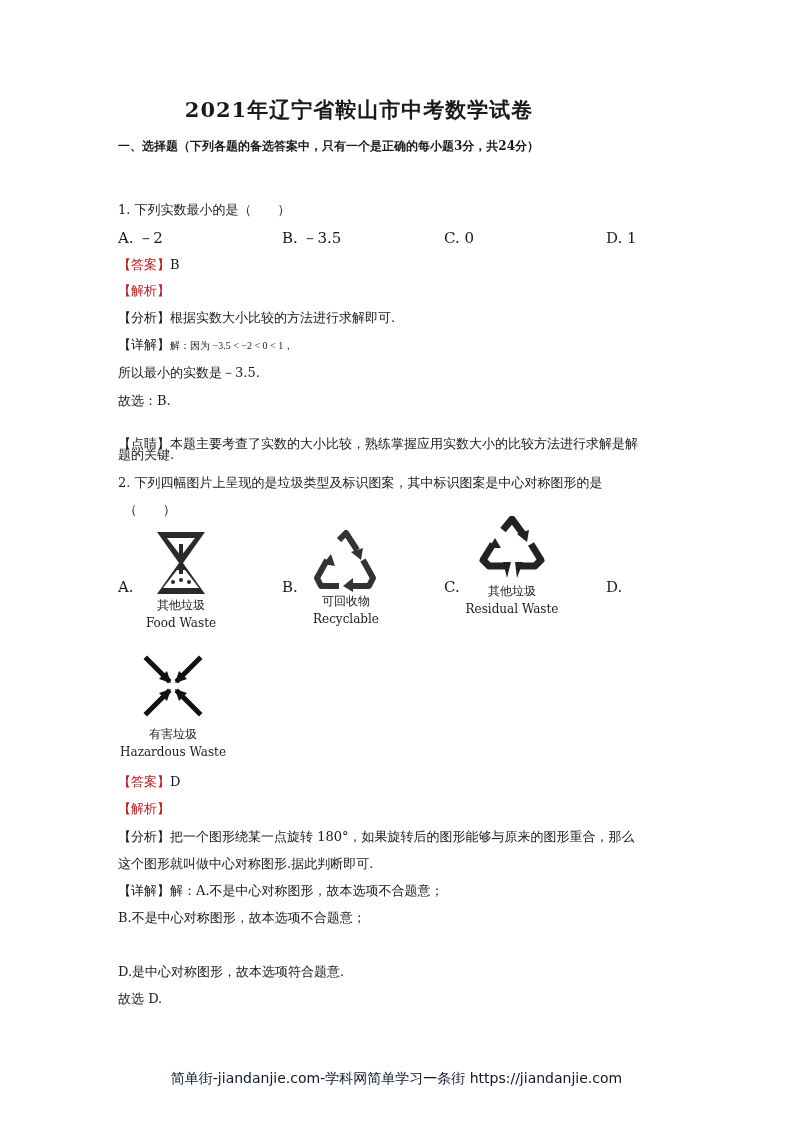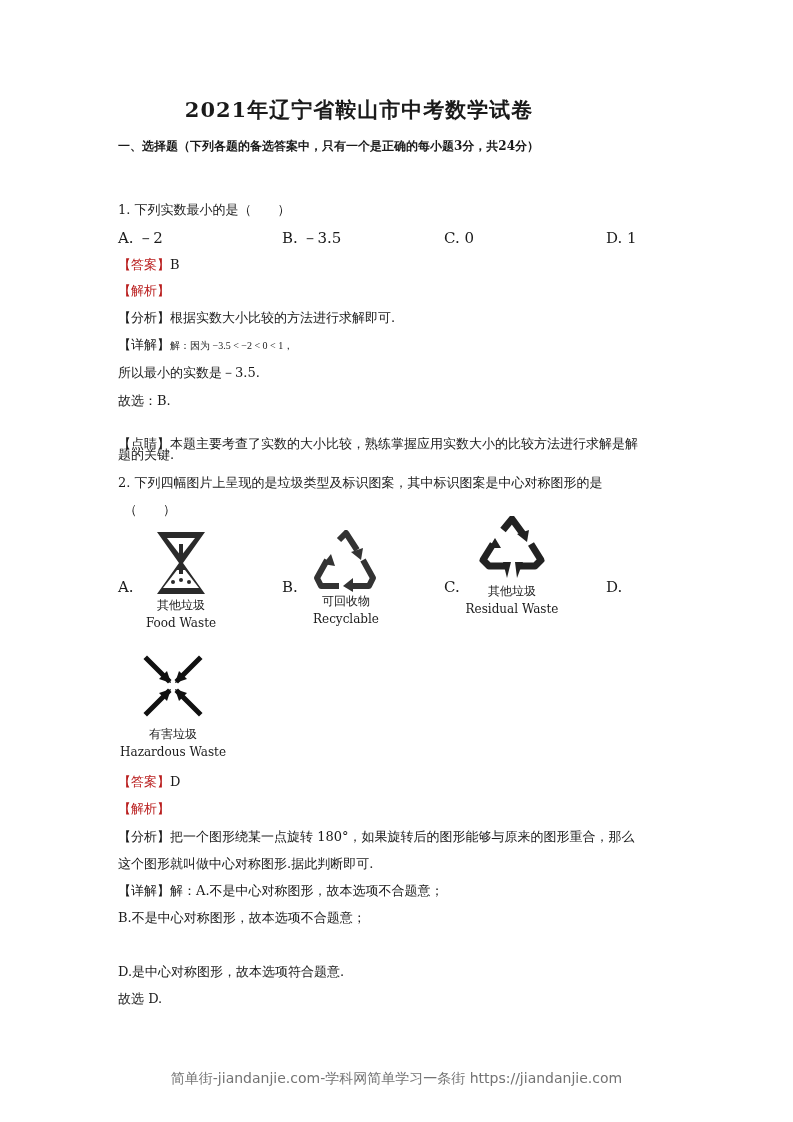--- a/index.html
+++ b/index.html
@@ -8,21 +8,21 @@
   .page { position: absolute; left: 0; top: 0; width: 793px; height: 1122px; }
   .title { position: absolute; top: 96px; left: 0; width: 718px; text-align: center;
            font-size: 21px; font-weight: bold; letter-spacing: 1px; }
   .section { position: absolute; top: 138px; left: 118px; font-size: 12px; font-weight: bold; }
   .line { position: absolute; left: 118px; font-size: 13px; line-height: 18px; white-space: nowrap; }
   .blue { color: #b91c1c; }
   .opt { position: absolute; font-size: 15px; }
   .img-block { position: absolute; text-align: center; font-size: 12px; line-height: 18px; }
   .img-block svg { display: block; margin: 0 auto; }
   .footer { position: absolute; top: 1070px; left: 0; width: 793px; text-align: center;
-            font-family: "DejaVu Sans", sans-serif; font-size: 14px; color: #737373; }
+            font-family: "DejaVu Sans", sans-serif; font-size: 14px; color: #0f172a; }
   .math { font-family: "Liberation Serif", serif; font-size: 10px; }
 </style>
 </head>
 <body>
 
 <div class="page">
   <div class="title">2021年辽宁省鞍山市中考数学试卷</div>
   <div class="section">一、选择题（下列各题的备选答案中，只有一个是正确的每小题3分，共24分）</div>
 
   <div class="line" style="top:201px">1. 下列实数最小的是（　　）</div>

